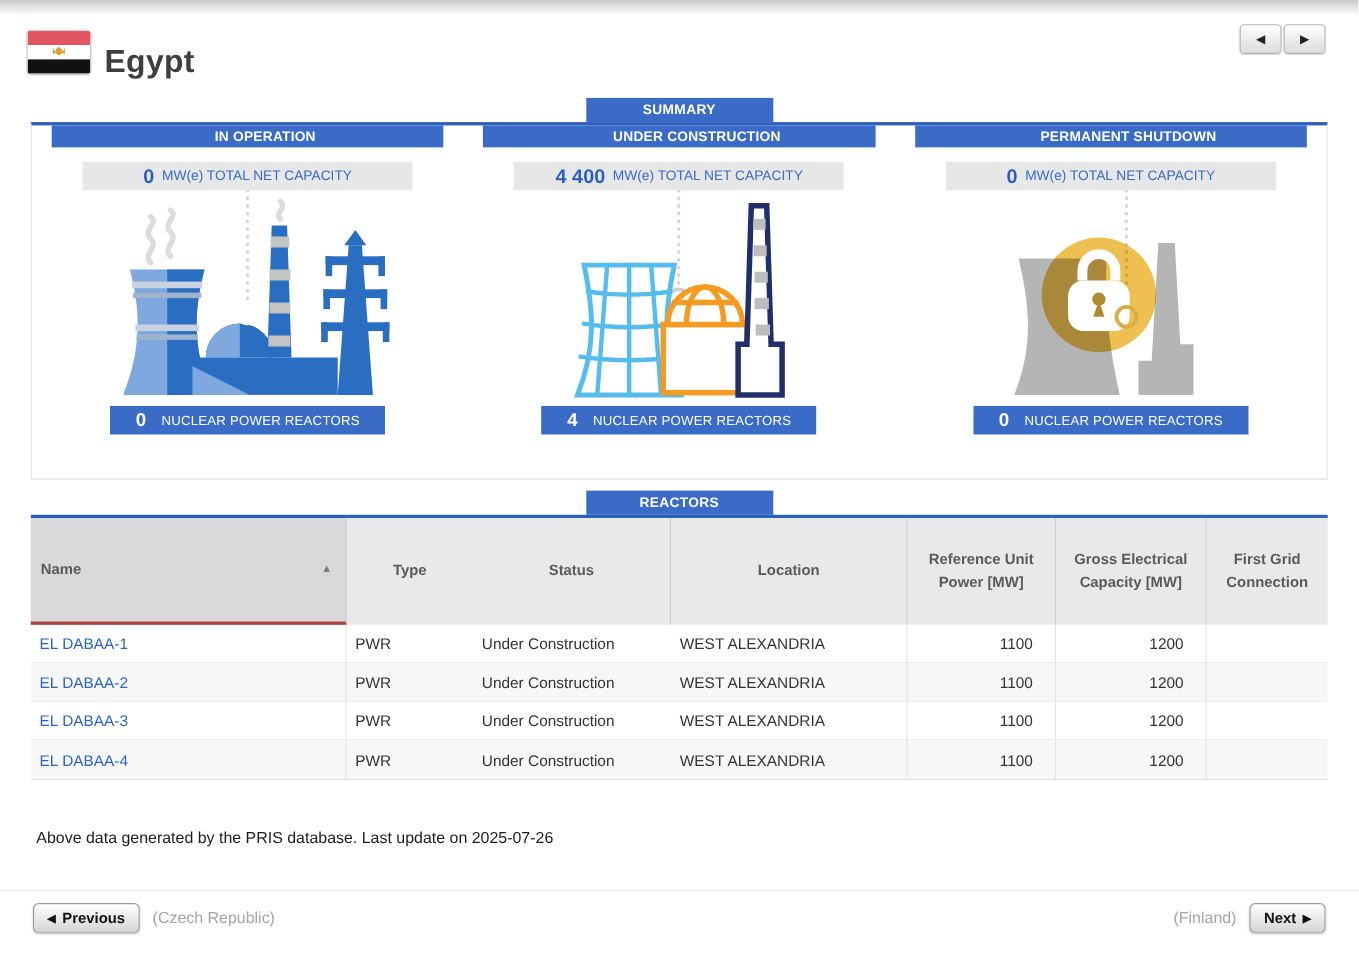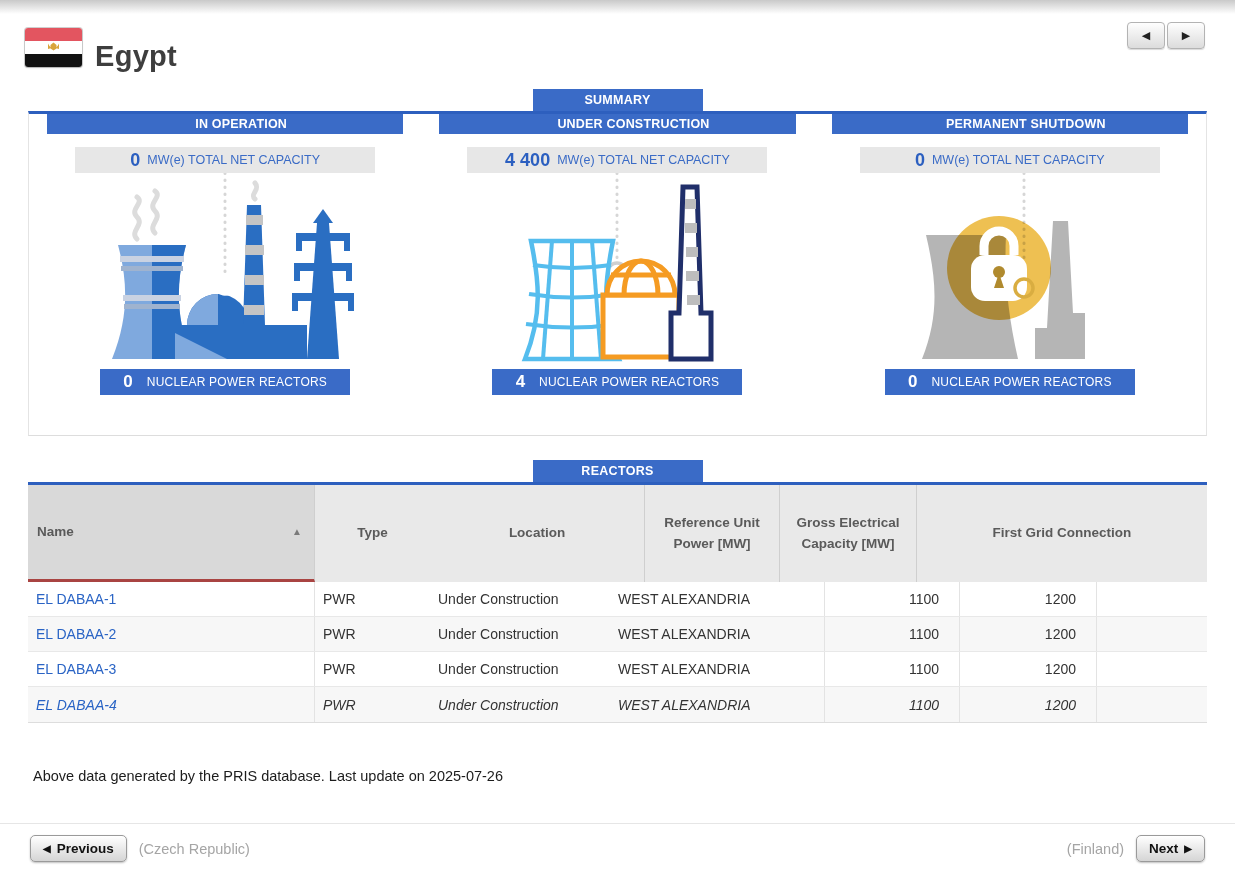--- a/index.html
+++ b/index.html
@@ -35,41 +35,41 @@
     display:flex; align-items:center; justify-content:center; }
   .cap-value { color:#2b5fc0; font-size:18px; font-weight:bold; }
   .cap-label { color:#3a6bc6; font-size:12.5px; margin-left:7px; }
   .illus { height:192px; display:flex; justify-content:center; }
   .count-bar { width:250px; height:26px; margin:4px auto 0; background:#3a6bc7;
     display:flex; align-items:center; justify-content:center; }
   .count-value { color:#fff; font-size:17px; font-weight:bold; }
   .count-label { color:#fff; font-size:12px; margin-left:14px; letter-spacing:.2px; }
 
   
-  .reactors-tab { margin-top:24px; }
+  .reactors-tab { margin-top:10px; }
   .table { margin:0 28px; border-top:3px solid #2d5fbe; border-bottom:1px solid #ddd; }
   .tr { display:flex; }
   .th, .td { flex:0 0 auto; }
   .col-name  { width:287px; }
   .col-type  { width:115px; }
   .col-status{ width:180px; }
   .col-loc   { width:215px; }
   .col-ref   { width:135px; }
   .col-gross { width:137px; }
   .col-first { width:110px; flex:1 1 auto; }
   .thead { height:97px; background:#e9e9e9; }
   .th { display:flex; align-items:center; justify-content:center; text-align:center;
     color:#5a5a5a; font-size:13.5px; font-weight:bold; line-height:1.55; padding:0 10px; }
   .th.col-name { background:#d9d9d9; justify-content:space-between; text-align:left;
     padding:0 12px 0 9px; border-bottom:3px solid #a94442; }
   .th.col-name, .th.col-status, .th.col-loc, .th.col-ref, .th.col-gross { border-right:1px solid #cfcfcf; }
   .sort-icon { font-size:10px; color:#7a7a7a; }
   .tbody .tr { height:35px; border-bottom:1px solid #e8e8e8; background:#fff; }
   .tbody .tr.alt { background:#f7f7f7; }
-  .tbody .tr:last-child { border-bottom:none;font-style:italic; }
+  .tbody .tr:last-child { border-bottom:none; }
   .td { display:flex; align-items:center; font-size:14px; color:#333; padding:12px 8px; }
   .td.col-name, .td.col-loc, .td.col-ref, .td.col-gross { border-right:1px solid #e3e3e3; }
   .td.col-ref, .td.col-gross { justify-content:flex-end; padding-right:20px; }
   .reactor-link { color:#2a64c5; text-decoration:none; cursor:pointer; }
 
   
   .note { margin:45px 0 0 33px; font-size:14.5px; color:#1c1c1c; }
   .pager { margin-top:39px; border-top:1px solid #e6e6e6; padding:11px 30px 0 30px;
     display:flex; align-items:center; justify-content:space-between; }
   .pager-side { display:flex; align-items:center; gap:12px; }
@@ -245,20 +245,21 @@
 
 <div class="blue-tab reactors-tab">REACTORS</div>
 
 <section class="table">
   <div class="tr thead">
     <div class="th col-name">
       <span>Name</span>
       <span class="sort-icon">▲</span>
     </div>
     <div class="th col-type">Type</div>
+    <div class="th col-status">Status</div>
     <div class="th col-loc">Location</div>
     <div class="th col-ref">Reference Unit Power [MW]</div>
     <div class="th col-gross">Gross Electrical Capacity [MW]</div>
     <div class="th col-first">First Grid Connection</div>
   </div>
 
   <div class="tbody">
     <div class="tr">
       <div class="td col-name">
           <a class="reactor-link">EL DABAA-1</a>

